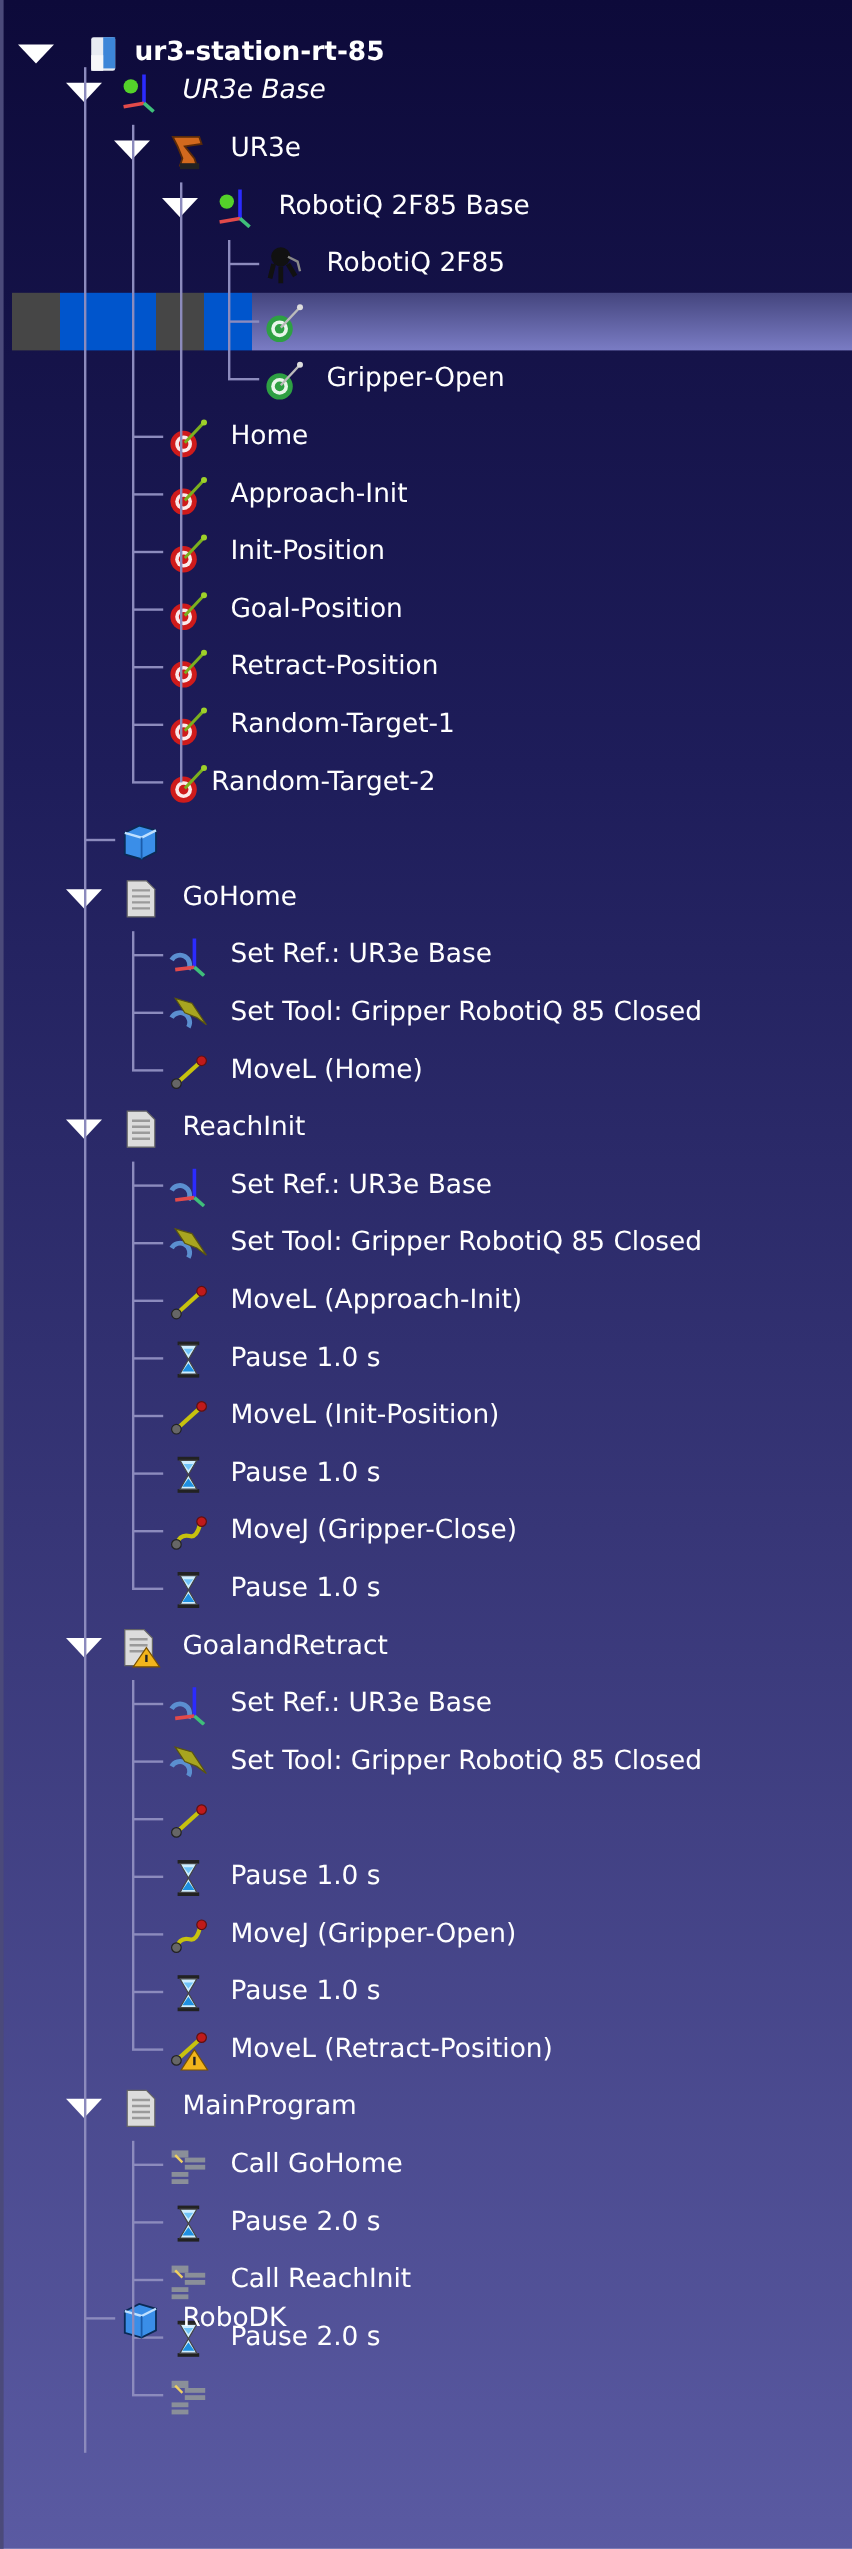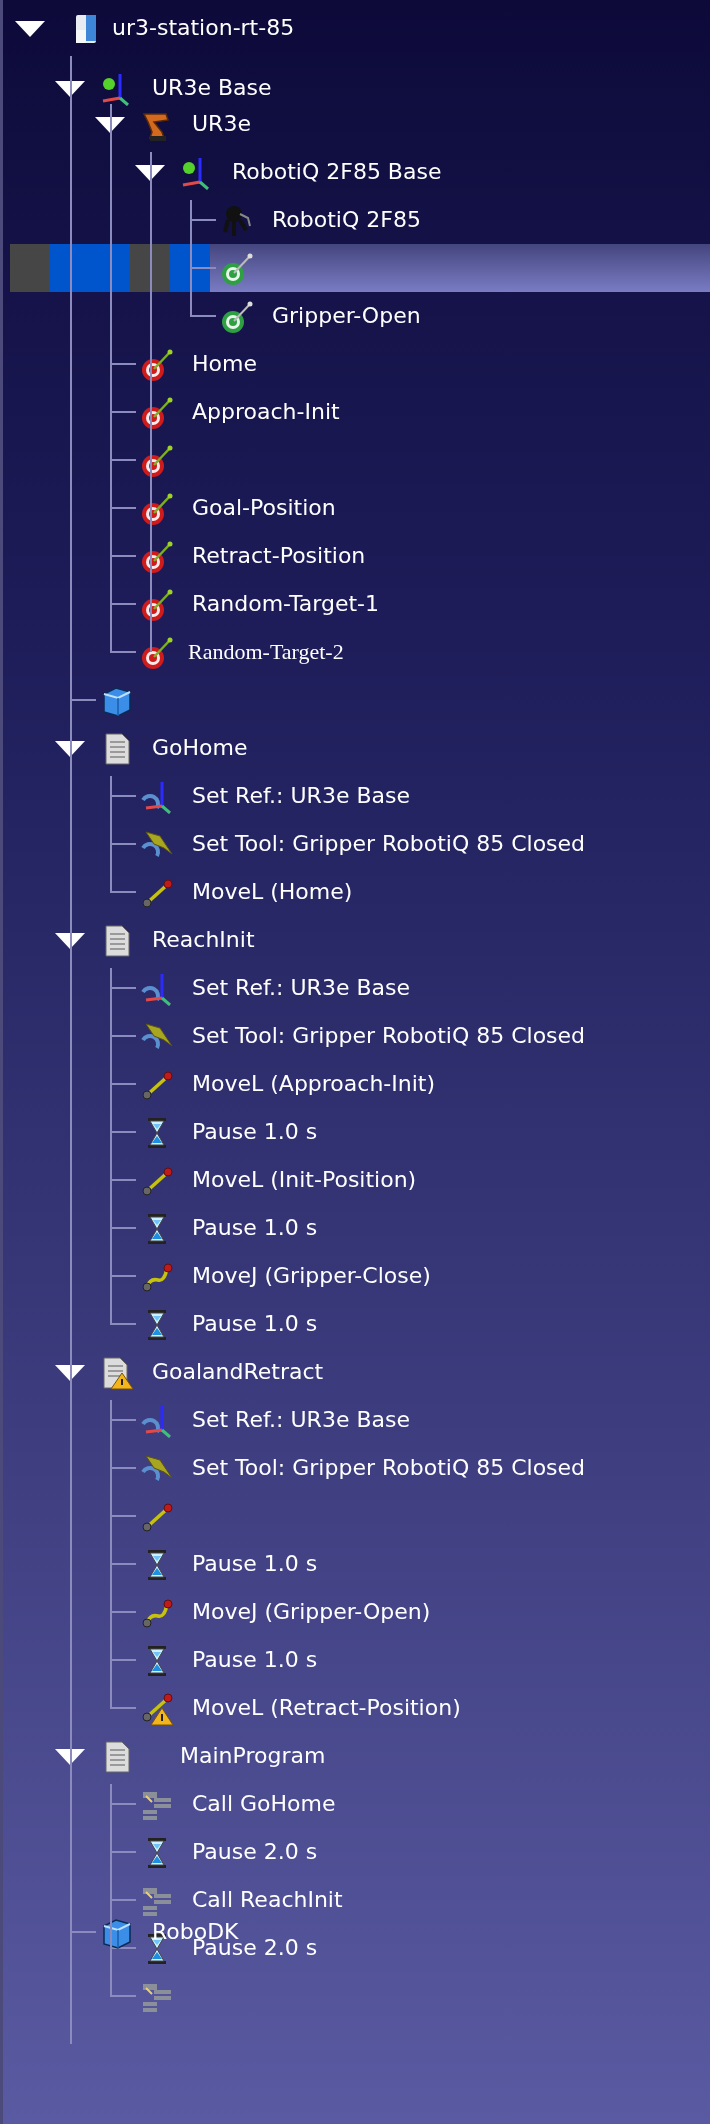--- a/index.html
+++ b/index.html
@@ -21,30 +21,30 @@
   .arrow { position: absolute; top: 17px; width: 0; height: 0; border-left: 15px solid transparent; border-right: 15px solid transparent; border-top: 16px solid #ffffff; }
   .icon { position: absolute; top: 8px; width: 34px; height: 34px; }
   .vline { position: absolute; width: 2px; background: #8c8bbd; }
   .hline { position: absolute; height: 2px; background: #8c8bbd; }
 </style>
 </head>
 <body>
 
 <div class="left-border"></div>
 <div class="tree" id="tree">
-    <div class="row" style="top: 0px;">
+    <div class="row" style="top: 16px; font-weight: bold;">
       <div class="arrow" style="left: 15px;"></div>
       <div class="icon" style="left: 70px;"><svg viewBox="0 0 34 34">
           <rect x="6" y="3" width="20" height="28" rx="2" fill="#e8ecf2"></rect>
           <rect x="16" y="3" width="10" height="26" fill="#3d86d8"></rect>
           <rect x="6" y="18" width="10" height="13" fill="#f6f7f9"></rect>
         </svg></div>
       <span class="label" style="left: 112px;">ur3-station-rt-85</span>
     </div>
-    <div class="row" style="top: 60px;">
+    <div class="row" style="top: 48px; font-style: italic;">
       <div class="arrow" style="left: 55px;"></div>
       <div class="icon" style="left: 100px;"><svg viewBox="0 0 34 34">
           <line x1="20" y1="26" x2="20" y2="2" stroke="#2b2bff" stroke-width="3"></line>
           <line x1="20" y1="26" x2="3" y2="29" stroke="#e24a4a" stroke-width="3"></line>
           <line x1="20" y1="26" x2="28" y2="33" stroke="#3fbf7a" stroke-width="3"></line>
           <circle cx="9" cy="12" r="6" fill="#54d12a"></circle>
         </svg></div>
       <span class="label" style="left: 152px;">UR3e Base</span>
     </div>
     <div class="row" style="top: 96px;">
@@ -124,20 +124,21 @@
     </div>
     <div class="row" style="top: 432px;">
       <div class="hline" style="left: 110px; top: 23px; width: 26px;"></div>
       <div class="icon" style="left: 140px;"><svg viewBox="0 0 34 34">
           <circle cx="13" cy="22" r="11" fill="#cf1b1b"></circle>
           <circle cx="13" cy="22" r="7" fill="#fbeaea"></circle>
           <circle cx="13" cy="22" r="4" fill="#cf1b1b"></circle>
           <line x1="14" y1="21" x2="30" y2="4" stroke="#7bb01e" stroke-width="2.5"></line>
           <circle cx="30" cy="4" r="2.5" fill="#9ed12a"></circle>
         </svg></div>
+      <span class="label" style="left: 192px;">Init-Position</span>
     </div>
     <div class="row" style="top: 480px;">
       <div class="hline" style="left: 110px; top: 23px; width: 26px;"></div>
       <div class="icon" style="left: 140px;"><svg viewBox="0 0 34 34">
           <circle cx="13" cy="22" r="11" fill="#cf1b1b"></circle>
           <circle cx="13" cy="22" r="7" fill="#fbeaea"></circle>
           <circle cx="13" cy="22" r="4" fill="#cf1b1b"></circle>
           <line x1="14" y1="21" x2="30" y2="4" stroke="#7bb01e" stroke-width="2.5"></line>
           <circle cx="30" cy="4" r="2.5" fill="#9ed12a"></circle>
         </svg></div>
@@ -167,21 +168,21 @@
     </div>
     <div class="row" style="top: 624px;">
       <div class="hline" style="left: 110px; top: 23px; width: 26px;"></div>
       <div class="icon" style="left: 140px;"><svg viewBox="0 0 34 34">
           <circle cx="13" cy="22" r="11" fill="#cf1b1b"></circle>
           <circle cx="13" cy="22" r="7" fill="#fbeaea"></circle>
           <circle cx="13" cy="22" r="4" fill="#cf1b1b"></circle>
           <line x1="14" y1="21" x2="30" y2="4" stroke="#7bb01e" stroke-width="2.5"></line>
           <circle cx="30" cy="4" r="2.5" fill="#9ed12a"></circle>
         </svg></div>
-      <span class="label" style="left: 188px; font-family: Liberation Serif, serif;">Random-Target-2</span>
+      <span class="label" style="left: 176px;">Random-Target-2</span>
     </div>
     <div class="row" style="top: 672px;">
       <div class="hline" style="left: 70px; top: 23px; width: 26px;"></div>
       <div class="icon" style="left: 100px;"><svg viewBox="0 0 34 34">
           <path d="M4 10 L16 4 L30 8 L30 26 L18 32 L4 28 Z" fill="#3a8ee8" stroke="#0b2a55" stroke-width="1.5"></path>
           <path d="M4 10 L18 14 L30 8" stroke="#bfe0ff" stroke-width="2" fill="none"></path>
           <path d="M18 14 L18 32" stroke="#1b5cab" stroke-width="1.5"></path>
         </svg></div>
     </div>
     <div class="row" style="top: 720px;">
@@ -401,21 +402,21 @@
       <div class="arrow" style="left: 55px;"></div>
       <div class="icon" style="left: 100px;"><svg viewBox="0 0 34 34">
           <path d="M6 2 L22 2 L29 9 L29 32 L6 32 Z" fill="#dcdcdc" stroke="#666" stroke-width="1"></path>
           <g stroke="#9a9a9a" stroke-width="2">
             <line x1="10" y1="10" x2="25" y2="10"></line>
             <line x1="10" y1="15" x2="25" y2="15"></line>
             <line x1="10" y1="20" x2="25" y2="20"></line>
             <line x1="10" y1="25" x2="25" y2="25"></line>
           </g>
         </svg></div>
-      <span class="label" style="left: 152px; margin-left: 28px;">MainProgram</span>
+      <span class="label" style="left: 152px;">MainProgram</span>
     </div>
     <div class="row" style="top: 1776px;">
       <div class="hline" style="left: 110px; top: 23px; width: 26px;"></div>
       <div class="icon" style="left: 140px;"><svg viewBox="0 0 34 34">
           <rect x="3" y="4" width="14" height="6" fill="#8a8f99"></rect>
           <rect x="14" y="10" width="17" height="4" fill="#8a8f99"></rect>
           <rect x="14" y="16" width="17" height="4" fill="#8a8f99"></rect>
           <rect x="3" y="22" width="14" height="4" fill="#8a8f99"></rect>
           <rect x="3" y="28" width="14" height="4" fill="#8a8f99"></rect>
           <path d="M6 8 L12 14" stroke="#f0d060" stroke-width="2"></path>

